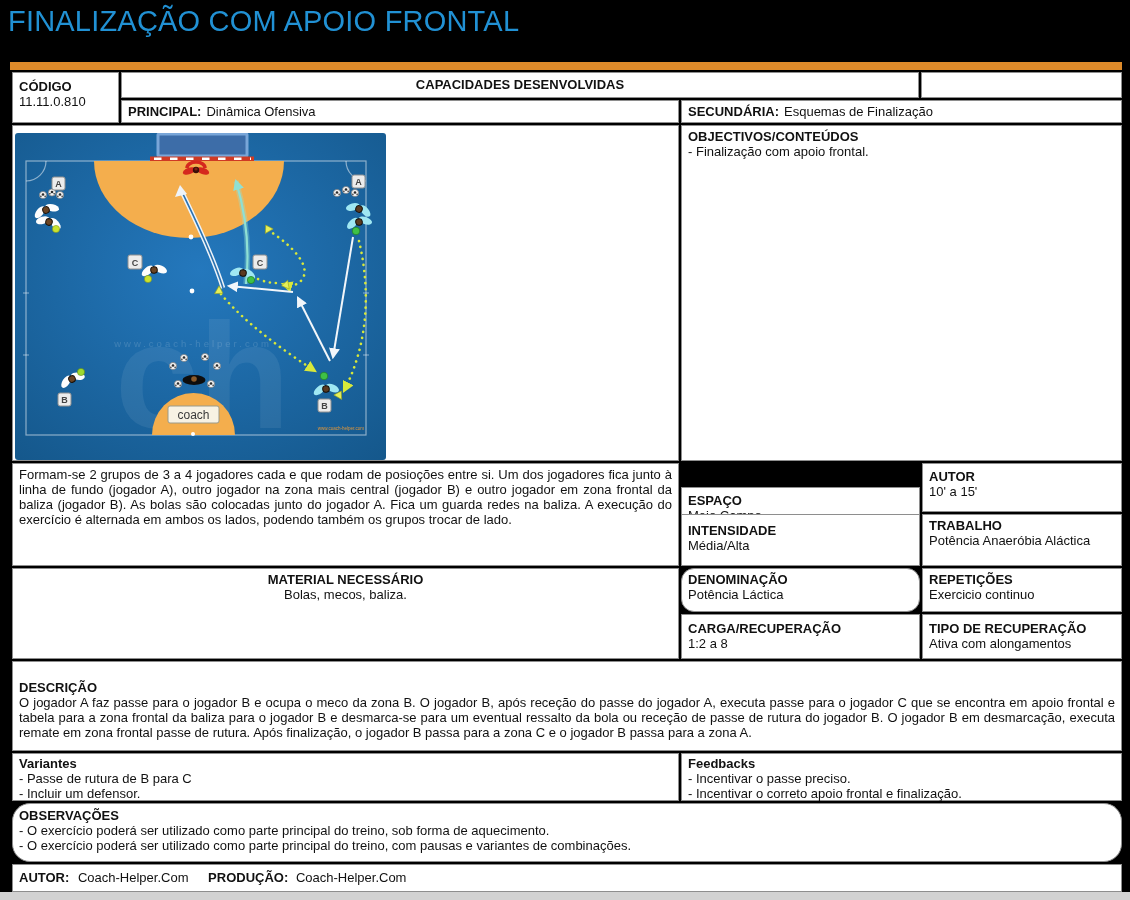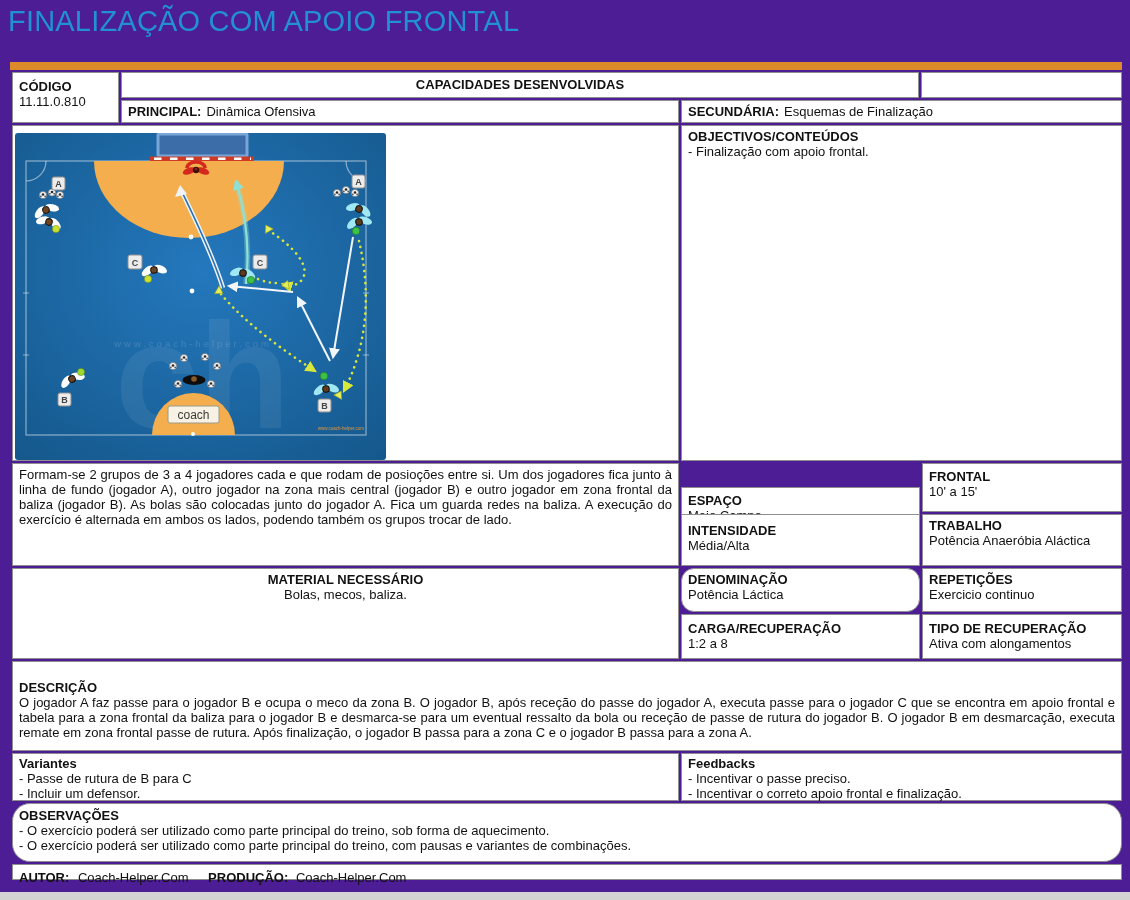--- a/index.html
+++ b/index.html
@@ -1,17 +1,17 @@
 <!DOCTYPE html>
 <html><head>
 <meta charset="utf-8">
 <style>
   html,body{margin:0;padding:0;background:#fff;}
   body{font-family:"Liberation Sans",sans-serif;}
-  .page{position:relative;width:1130px;height:900px;background:#4c1d95;overflow:hidden;}
+  .page{position:relative;width:1130px;height:900px;background:#000000;overflow:hidden;}
   .title{position:absolute;left:8px;top:5px;font-size:29px;font-weight:400;color:#2191d4;letter-spacing:0.2px;}
   .bar{position:absolute;left:10px;top:62px;width:1112px;height:8px;background:#dd8a2a;}
   .cell{position:absolute;background:#fff;border:1px solid #8e8e8e;box-sizing:border-box;
         font-size:13px;line-height:15px;color:#111;padding:3px 6px;}
   .b{font-weight:bold;}
   .hd{font-weight:bold;display:block;}
   .center{text-align:center;}
   .just{text-align:justify;}
   .inline-label{font-weight:bold;margin-right:5px;}
   .autor-gap{margin-left:16px;}
@@ -231,21 +231,21 @@
 
   <div class="cell" style="left:12px;top:463px;width:667px;height:103px;">
     <div class="just">Formam-se 2 grupos de 3 a 4 jogadores cada e que rodam de posioções entre si. Um dos jogadores fica junto à linha de fundo (jogador A), outro jogador na zona mais central (jogador B) e outro jogador em zona frontal da baliza (jogador B). As bolas são colocadas junto do jogador A. Fica um guarda redes na baliza. A execução do exercício é alternada em ambos os lados, podendo também os grupos trocar de lado.</div>
   </div>
 
   <div class="cell" style="left:681px;top:463px;width:239px;height:49px;padding-top:5px;margin-top:24px;">
     <span class="hd">ESPAÇO</span>
     <span>Meio Campo</span>
   </div>
   <div class="cell" style="left:922px;top:463px;width:200px;height:49px;padding-top:5px;">
-    <span class="hd">FRONTAL</span>
+    <span class="hd">AUTOR</span>
     <span>10' a 15'</span>
   </div>
 
   <div class="cell" style="left:681px;top:514px;width:239px;height:52px;padding-top:8px;">
     <span class="hd">INTENSIDADE</span>
     <span>Média/Alta</span>
   </div>
   <div class="cell" style="left:922px;top:514px;width:200px;height:52px;padding-top:3px;">
     <span class="hd">TRABALHO</span>
     <span>Potência Anaeróbia Aláctica</span>
@@ -289,21 +289,21 @@
     <div>- Incentivar o passe preciso.</div>
     <div>- Incentivar o correto apoio frontal e finalização.</div>
   </div>
 
   <div class="cell" style="left:12px;top:803px;width:1110px;height:59px;padding-top:4px;border-radius:18px;">
     <span class="hd">OBSERVAÇÕES</span>
     <div>- O exercício poderá ser utilizado como parte principal do treino, sob forma de aquecimento.</div>
     <div>- O exercício poderá ser utilizado como parte principal do treino, com pausas e variantes de combinações.</div>
   </div>
 
-  <div class="cell" style="left:12px;top:864px;width:1110px;height:16px;padding-top:5px;">
+  <div class="cell" style="left:12px;top:864px;width:1110px;height:28px;padding-top:5px;">
     <span class="b">AUTOR:</span>
     <span style="margin-left:5px;">Coach-Helper.Com</span>
     <span class="b autor-gap">PRODUÇÃO:</span>
     <span style="margin-left:4px;">Coach-Helper.Com</span>
   </div>
 
   <div class="bottombar"></div>
 </div>
 
 </body></html>

